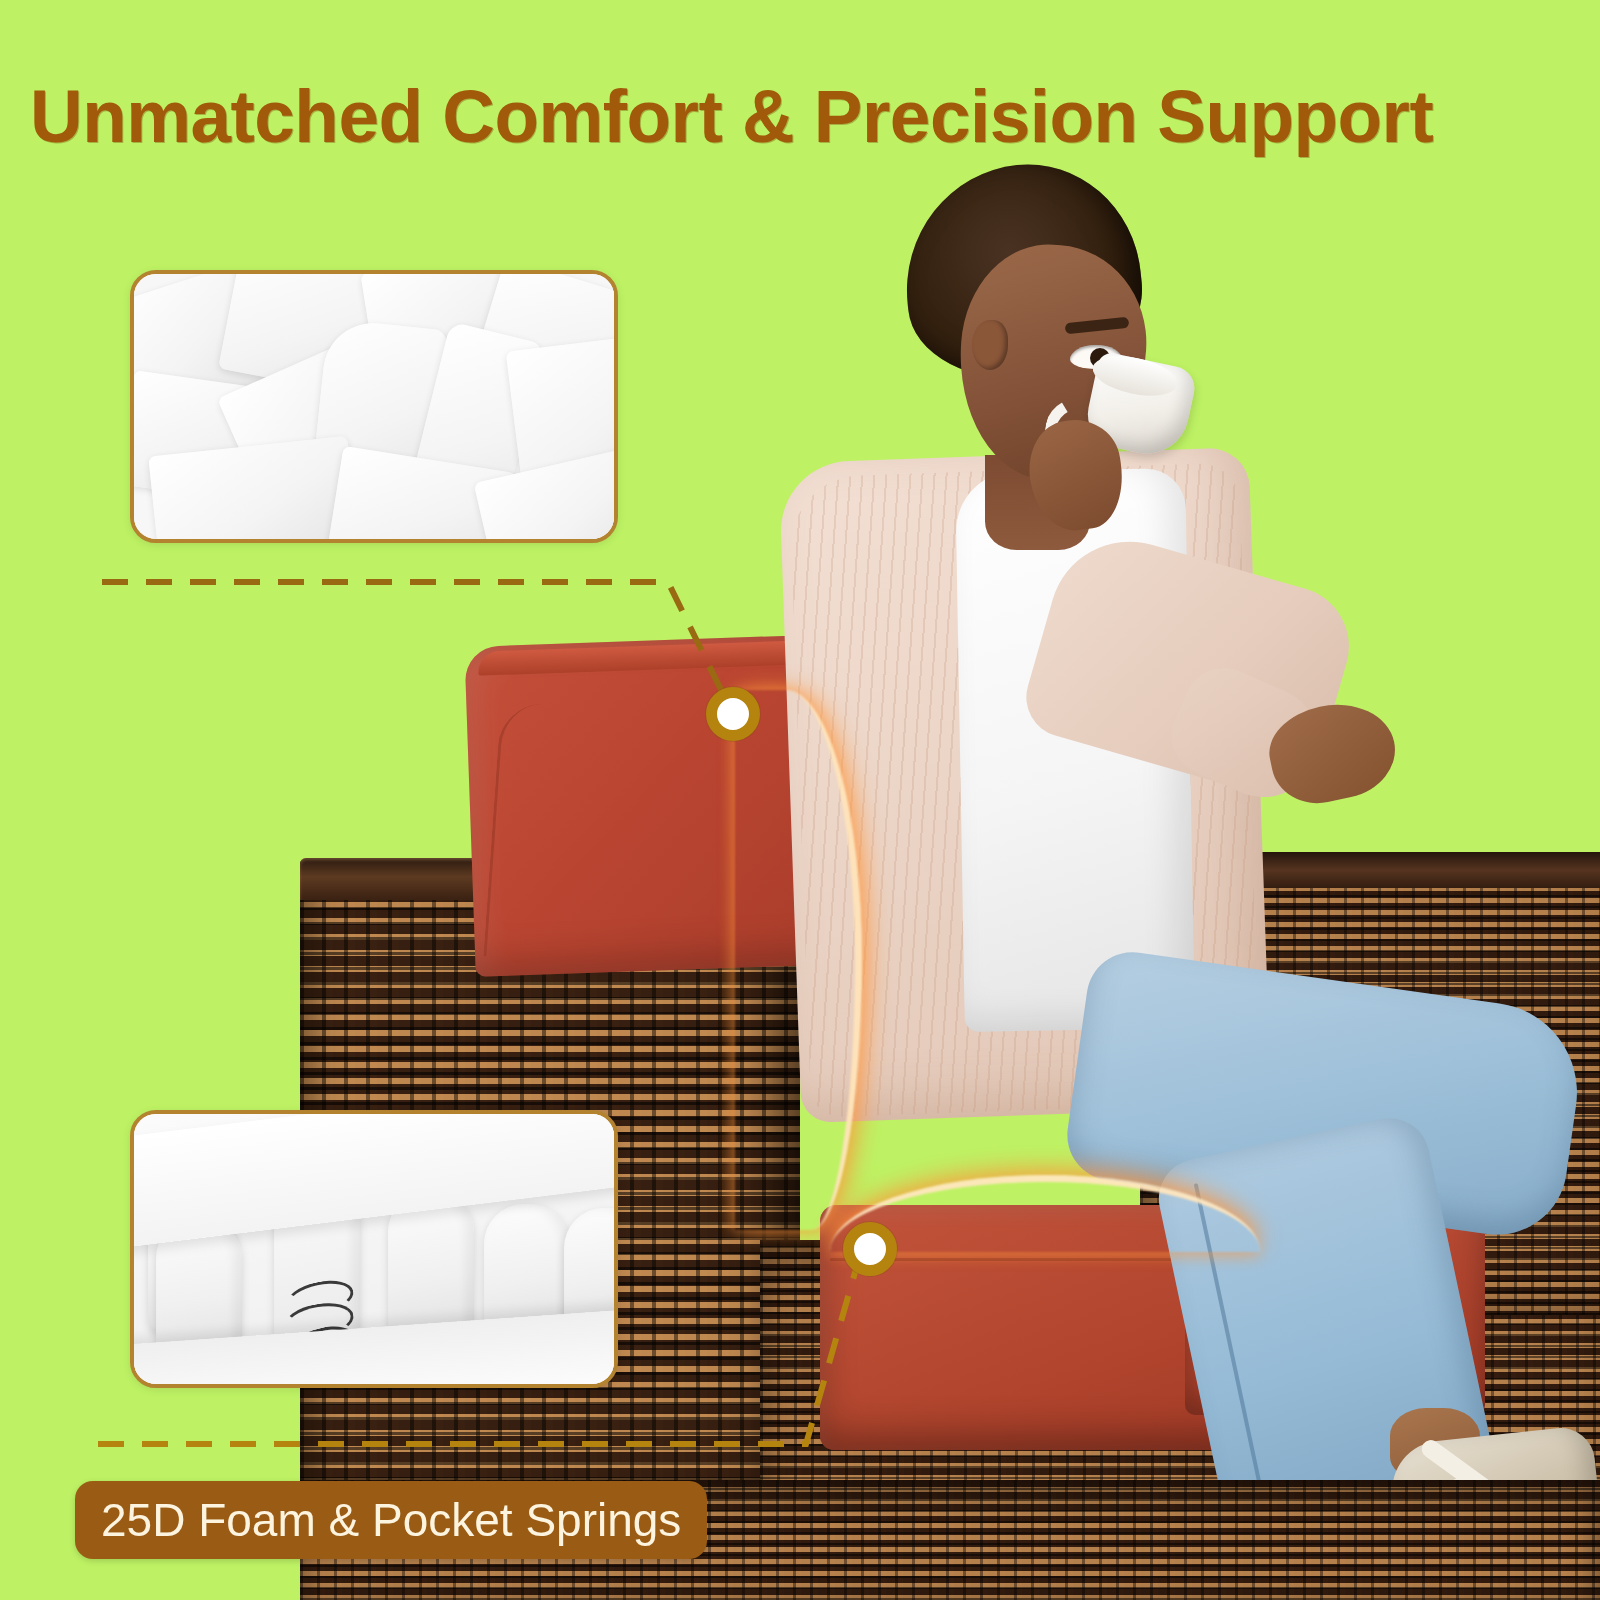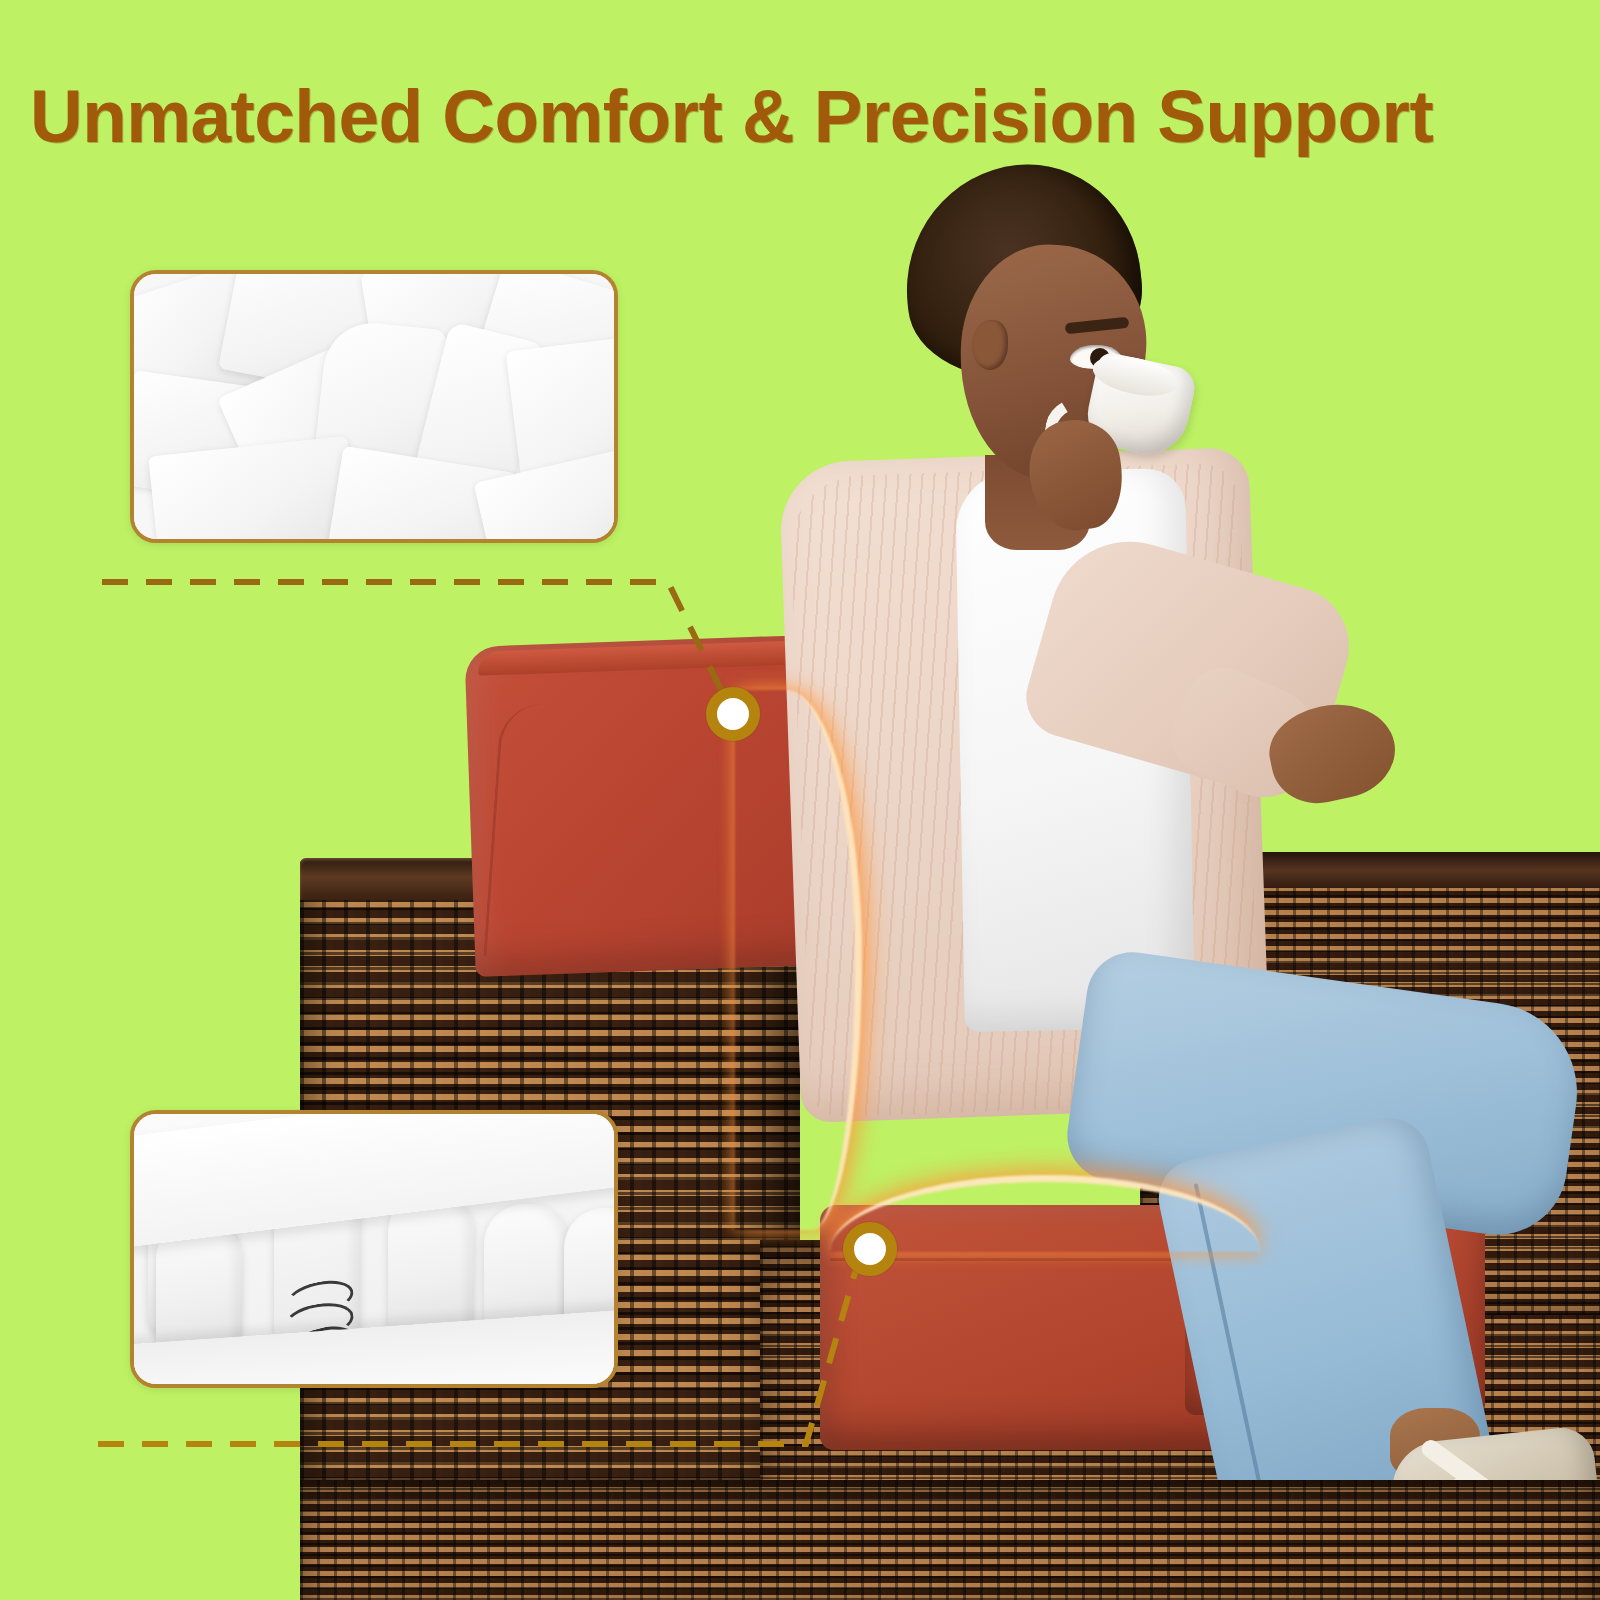--- a/index.html
+++ b/index.html
@@ -418,14 +418,17 @@
   <svg class="connector" viewBox="0 0 1600 1600" preserveAspectRatio="none">
 
     <polyline points="102,582 668,582 726,700" fill="none" stroke="#9a6a12" stroke-width="6" stroke-dasharray="26 18" stroke-linecap="butt"></polyline>
 
     <polyline points="98,1444 806,1444 862,1248" fill="none" stroke="#b4840f" stroke-width="6" stroke-dasharray="26 18" stroke-linecap="butt"></polyline>
   </svg>
 
   <div class="dot dot-foam"></div>
   <div class="dot dot-seat"></div>
 
+  <div class="pill pill-spring">
+    <span>25D Foam &amp; Pocket Springs</span>
+  </div>
 
 </div>
 
 </body></html>

